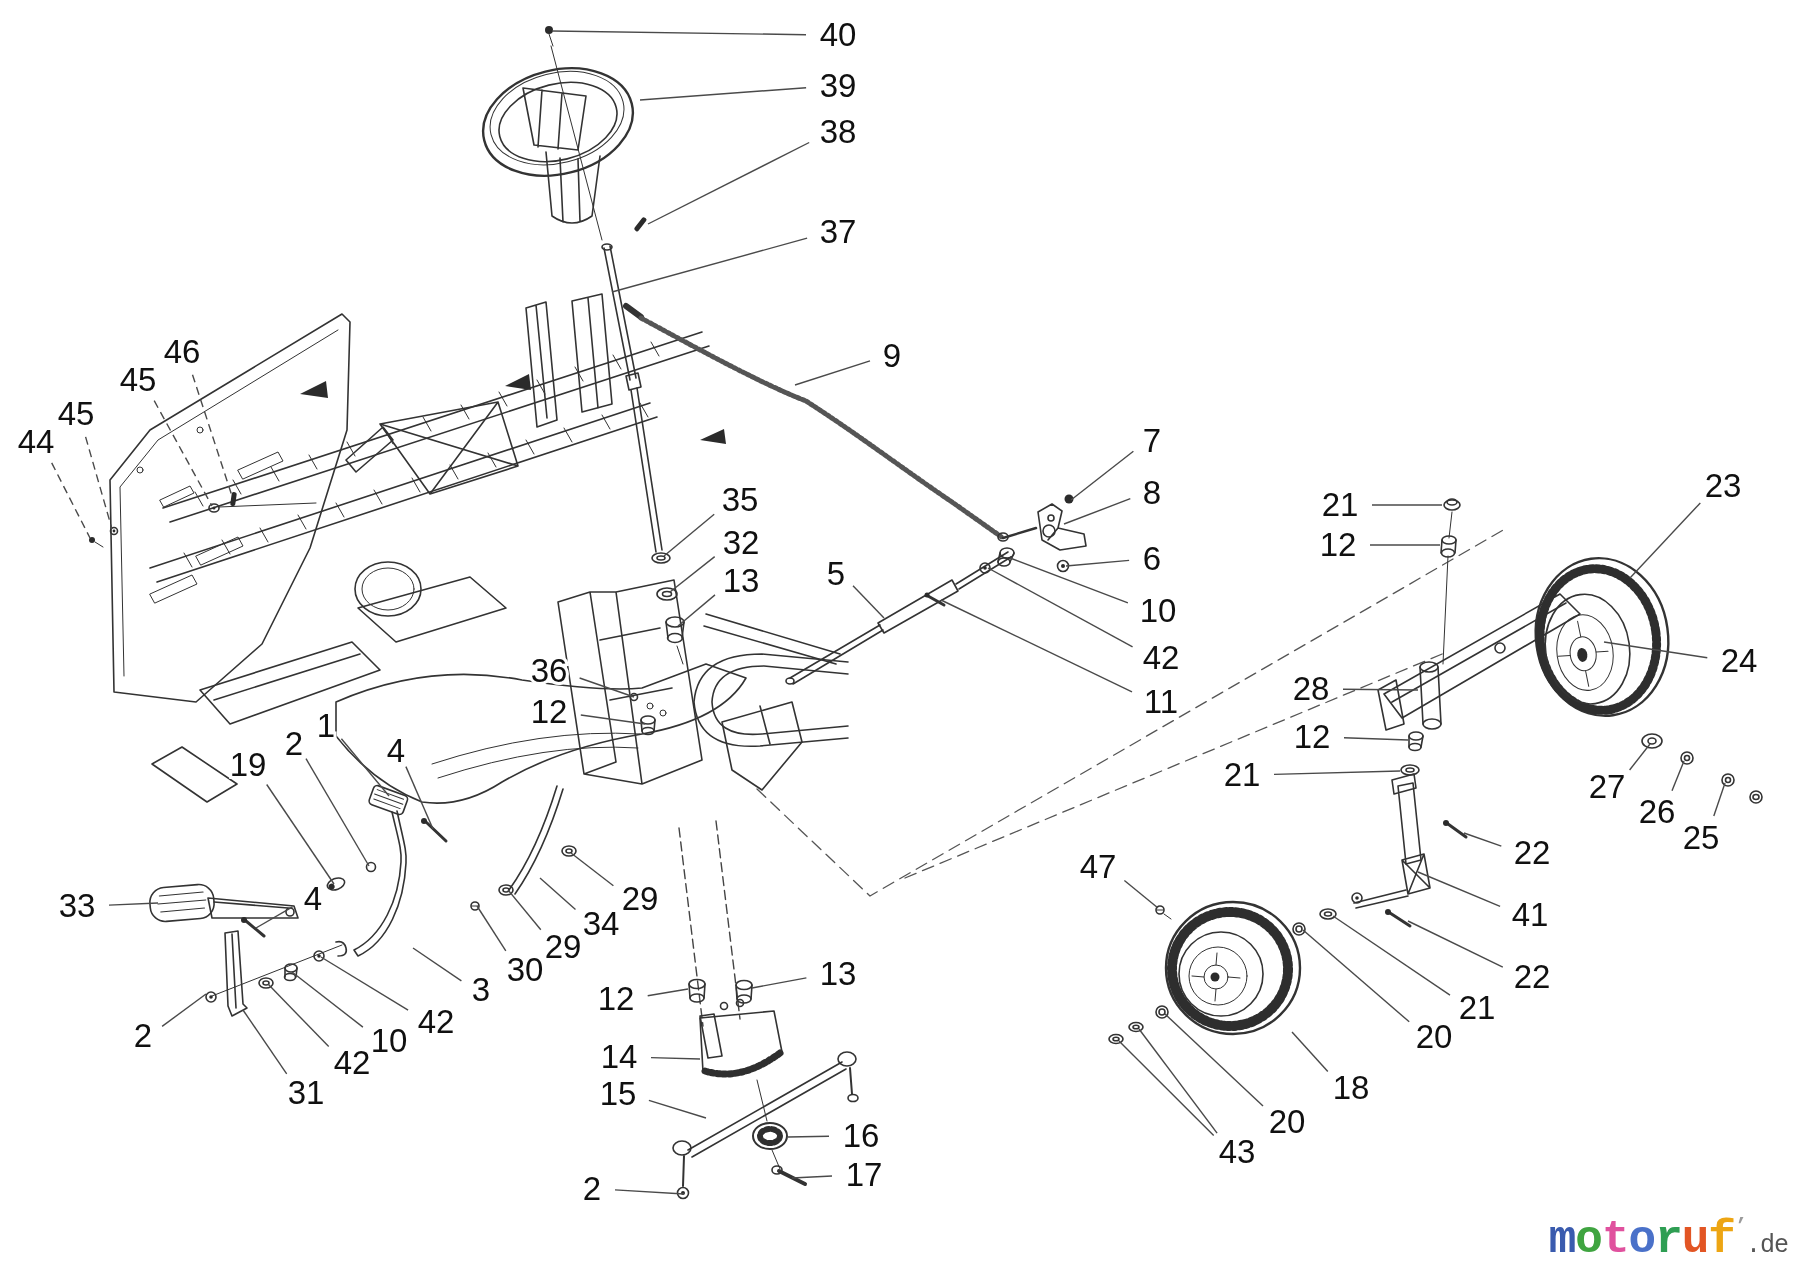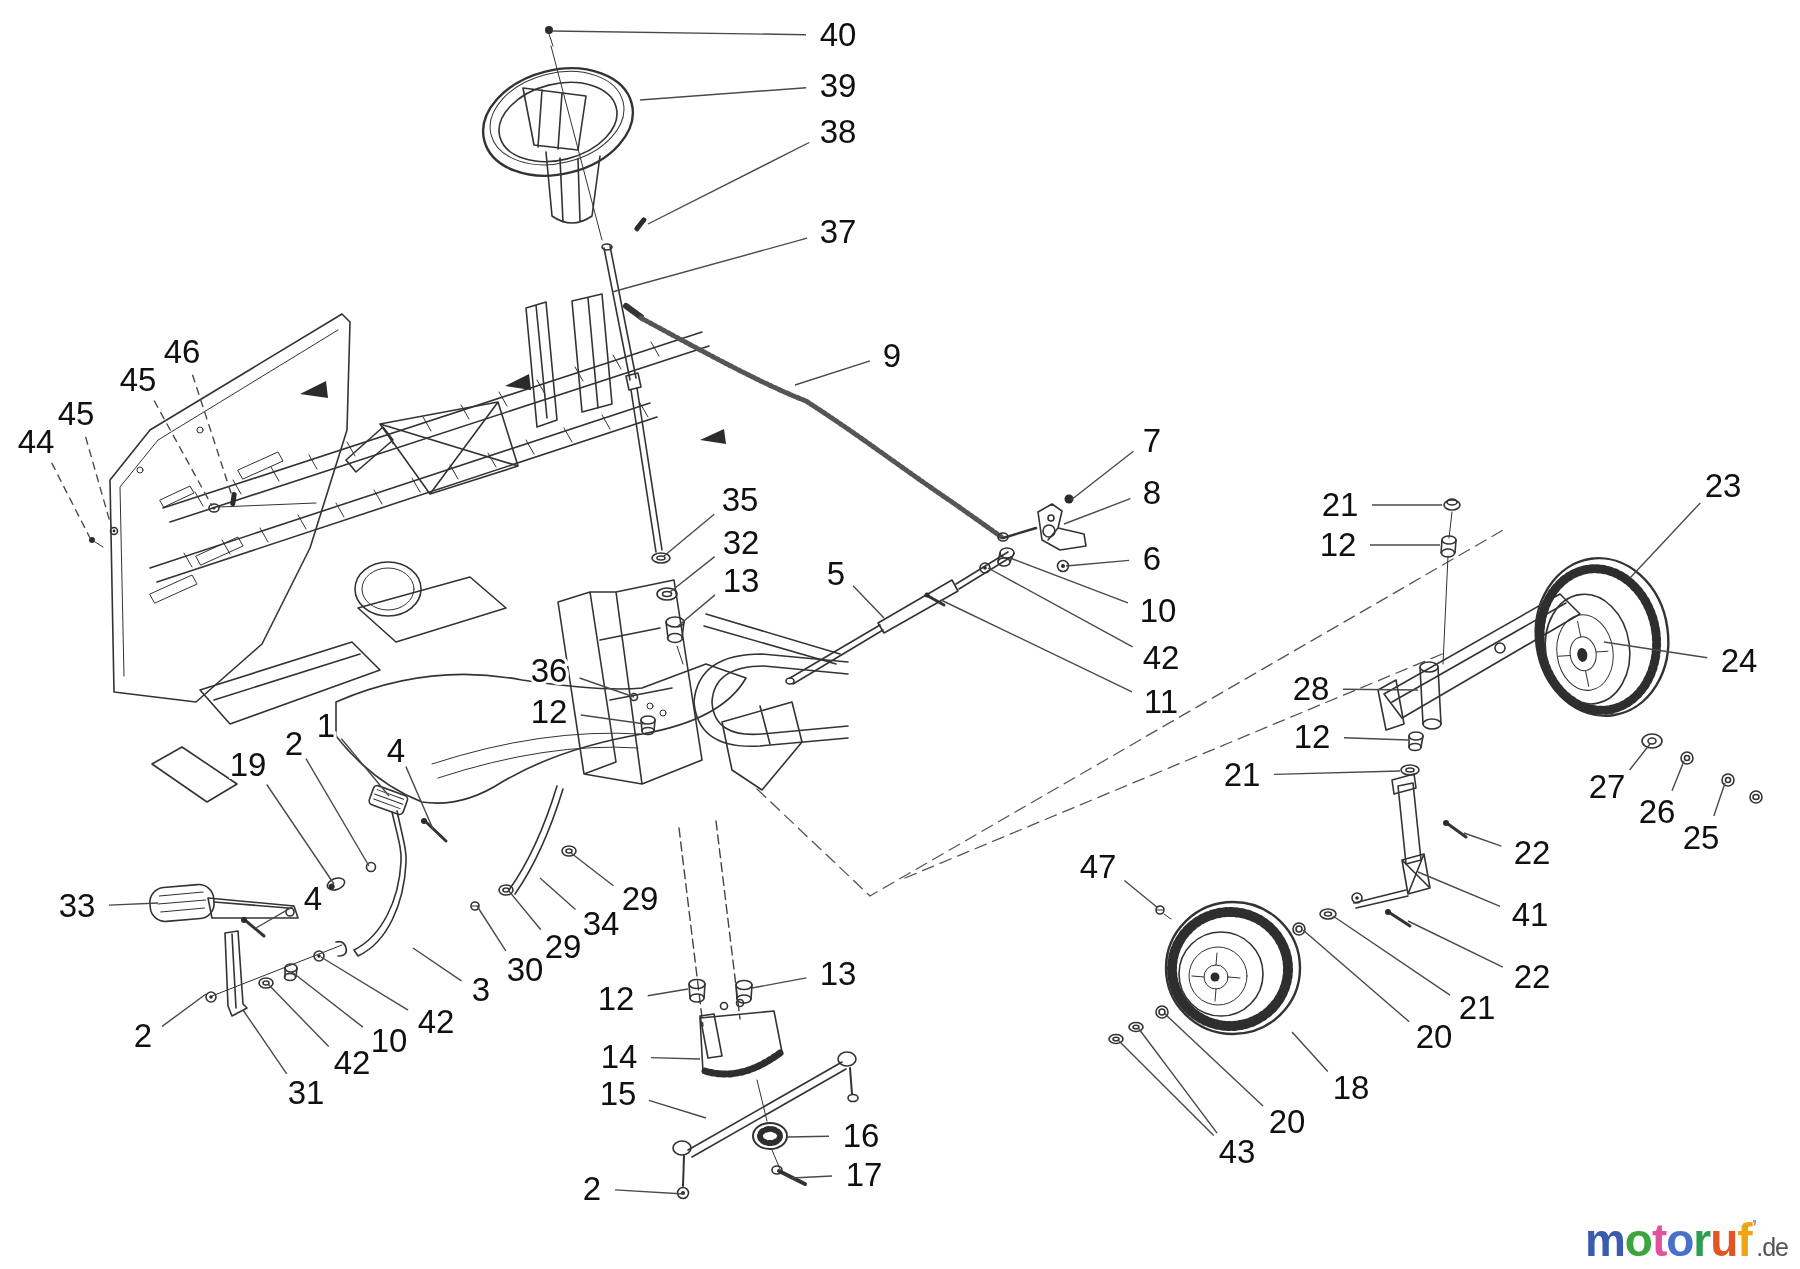--- a/index.html
+++ b/index.html
@@ -11,21 +11,21 @@
   .art .thin{stroke-width:1;}
   .art .fill{fill:#2b2b2b;stroke:none;}
   .art .tread{stroke:#2e2e2e;stroke-dasharray:3 3;}
   .art .dash2{stroke-dasharray:12 7;stroke-width:1.3;stroke:#555;}
   .art .dashshaft{stroke-dasharray:9 5;stroke-width:1.4;stroke:#444;}
   .art .coil{stroke:#555;stroke-width:5;stroke-dasharray:2.5 2.5;}
   .leader{stroke:#4a4a4a;stroke-width:1.4;}
   .leader.dashed{stroke-dasharray:8 5;}
   .callout{font:500 33px "Liberation Sans",sans-serif;fill:#101010;stroke:#fff;stroke-width:6px;
            paint-order:stroke;text-anchor:middle;}
-  #logo{position:absolute;right:12px;bottom:6px;font-family:Liberation Sans, sans-serif;
+  #logo{position:absolute;right:12px;bottom:6px;font-family:Liberation Mono, monospace;
         font-weight:700;font-size:46px;letter-spacing:-1px;line-height:1;}
   #logo .tld{font-size:25px;font-weight:400;}
   #logo .mark{font-size:20px;vertical-align:top;}
 </style>
 </head>
 <body>
 
 <div id="stage">
 <svg width="1800" height="1269" viewBox="0 0 1800 1269">
 

